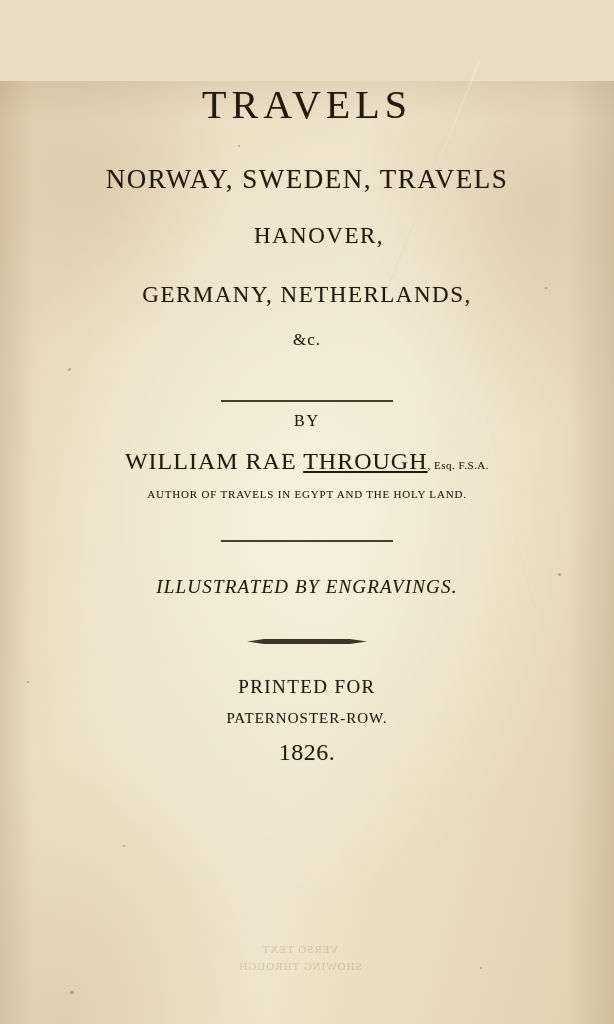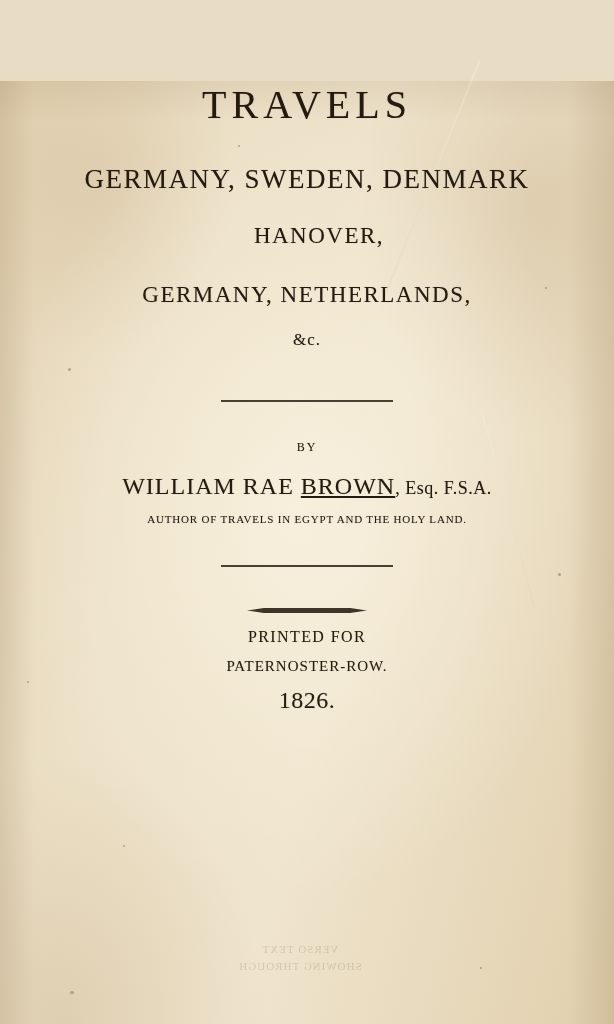--- a/index.html
+++ b/index.html
@@ -125,31 +125,31 @@
     width: 172px;
     height: 2px;
     background: #2b2014;
     margin: 0 auto;
     opacity: .85;
   }
   .rule.first { margin-top: 50px; }
   .rule.second { margin-top: 40px; }
 
   .word-by {
-    margin-top: 38px;
-    font-size: 12px;
+    margin-top: 10px;
+    font-size: 16px;
     letter-spacing: 2px;
   }
   .author {
     margin-top: 18px;
     font-size: 24px;
     letter-spacing: 1px;
   }
   .author .u { text-decoration: underline; text-underline-offset: 2px; }
-  .author .small { font-size: 18px; letter-spacing: .5px; }
+  .author .small { font-size: 11px; letter-spacing: .5px; }
   .author-sub {
     margin-top: 13px;
     font-size: 11px;
     letter-spacing: .8px;
   }
 
   .illustrated {
     margin-top: 34px;
     font-size: 19px;
     font-style: italic;
@@ -171,22 +171,22 @@
     clip-path: polygon(0% 50%, 14% 0%, 86% 0%, 100% 50%, 86% 100%, 14% 100%);
     opacity: .9;
   }
 
   .imprint-city {
     margin-top: 62px;
     font-size: 21px;
     letter-spacing: 3px;
   }
   .imprint-printed {
-    margin-top: 13px;
-    font-size: 16px;
+    margin-top: 30px;
+    font-size: 19px;
     letter-spacing: 1.4px;
   }
   .imprint-publishers {
     margin-top: 13px;
     font-size: 19px;
     letter-spacing: .6px;
   }
   .imprint-street {
     margin-top: 12px;
     font-size: 15px;
@@ -219,37 +219,38 @@
   <div class="showthrough">
     <div>VERSO TEXT</div>
     <div>SHOWING THROUGH</div>
   </div>
 
   <div class="content">
 
     <div class="t title-main">TRAVELS</div>
 
 
-    <div class="t line-countries1">GERMANY, SWEDEN, DENMARK</div>
+    <div class="t line-countries1">NORWAY, SWEDEN, TRAVELS</div>
     <div class="t line-countries2">HANOVER,</div>
     <div class="t line-countries3">GERMANY, NETHERLANDS,</div>
     <div class="t line-etc">&amp;c.</div>
 
     <div class="rule first"></div>
 
     <div class="t word-by">BY</div>
 
     <div class="t author">
-      <span>WILLIAM RAE </span><span class="u">BROWN</span><span class="small">, Esq. F.S.A.</span>
+      <span>WILLIAM RAE </span><span class="u">THROUGH</span><span class="small">, Esq. F.S.A.</span>
     </div>
 
     <div class="t author-sub">AUTHOR OF TRAVELS IN EGYPT AND THE HOLY LAND.</div>
 
     <div class="rule second"></div>
 
+    <div class="t illustrated">ILLUSTRATED BY ENGRAVINGS.</div>
 
     <div class="ornament">
       <div class="lozenge"></div>
     </div>
 
     <div class="t imprint-printed">PRINTED FOR</div>
     <div class="t imprint-street">PATERNOSTER-ROW.</div>
     <div class="t imprint-year">1826.</div>
 
   </div>

